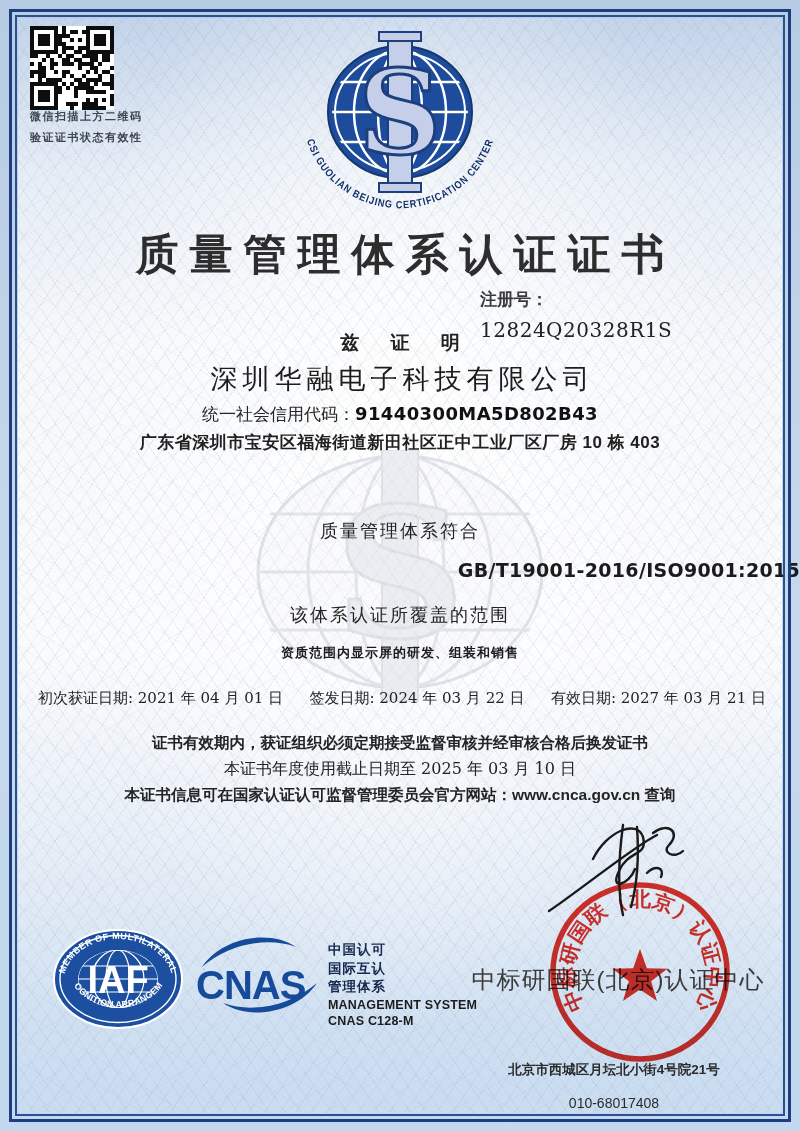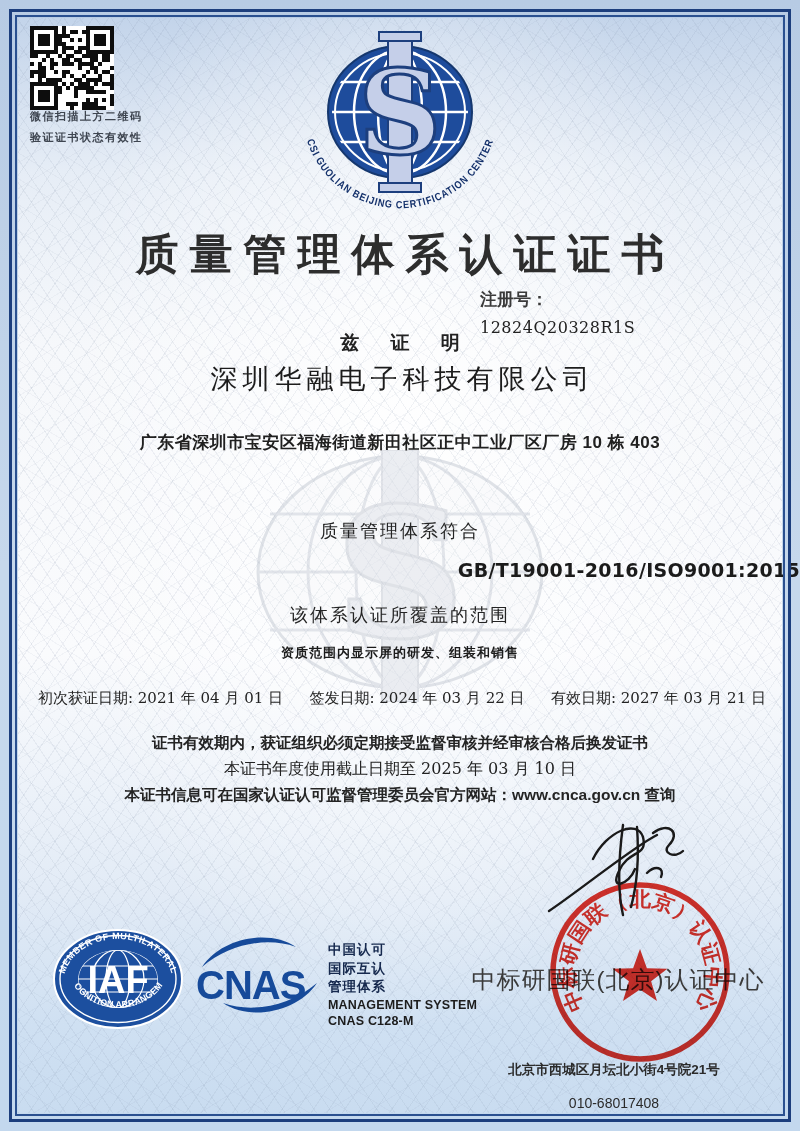--- a/index.html
+++ b/index.html
@@ -23,21 +23,21 @@
       repeating-linear-gradient(-56deg, rgba(125,140,165,.13) 0 1px, transparent 1px 13px),
       repeating-linear-gradient(32deg, rgba(125,140,165,.08) 0 1px, transparent 1px 22px),
       repeating-linear-gradient(-32deg, rgba(125,140,165,.08) 0 1px, transparent 1px 22px);
   }
   .abs{position:absolute;}
   .ctr{left:0;width:100%;text-align:center;}
   .qr-caption{left:30px;font-size:11px;letter-spacing:1.5px;color:#3e4550;font-weight:600;}
   .title{top:226px;font-size:43px;font-weight:600;color:#2d2d2d;letter-spacing:11px;padding-left:11px;box-sizing:border-box;}
   .reg-row{top:288px;left:480px;display:flex;align-items:baseline;gap:7px;flex-direction:column;}
   .reg-label{font-family:"DejaVu Serif",serif;font-size:17px;font-weight:700;color:#3a3a3a;}
-  .reg-num{font-family:"DejaVu Serif",serif;font-size:16px;color:#222;letter-spacing:.5px;}
+  .reg-num{font-family:"DejaVu Serif",serif;font-size:20px;color:#222;letter-spacing:.5px;}
   .statement{top:330px;font-size:19px;font-weight:600;color:#222;letter-spacing:13px;padding-left:13px;box-sizing:border-box;}
   .company{top:361px;font-size:27px;font-weight:500;color:#1c1c1c;letter-spacing:5px;padding-left:5px;box-sizing:border-box;}
   .credit{top:403px;font-size:17px;color:#262626;}
   .credit b{font-family:"DejaVu Sans",sans-serif;font-size:18px;color:#111;letter-spacing:.4px;}
   .addr{top:431px;font-size:17px;font-weight:600;color:#202020;letter-spacing:.5px;}
   .conform{top:519px;font-size:18px;font-weight:500;color:#242424;letter-spacing:2px;}
   .standard{top:559px;font-family:"DejaVu Sans",sans-serif;font-size:19px;font-weight:700;color:#1b1b1b;letter-spacing:.3px;text-align:right;}
   .coverage-title{top:603px;font-size:18px;font-weight:500;color:#242424;letter-spacing:2px;}
   .coverage{top:644px;font-size:13px;font-weight:700;color:#1b1b1b;letter-spacing:1px;}
   .dates{top:689px;left:0;width:100%;display:flex;justify-content:space-between;padding:0 34px 0 38px;box-sizing:border-box;
@@ -120,20 +120,23 @@
   </svg>
 
   <div class="abs ctr title txt">质量管理体系认证证书</div>
   <div class="abs reg-row txt">
     <span class="reg-label">注册号：</span>
     <span class="reg-num">12824Q20328R1S</span>
   </div>
 
   <div class="abs ctr company txt">深圳华融电子科技有限公司</div>
   <div class="abs ctr statement txt">兹 证 明</div>
+  <div class="abs ctr credit txt">
+    <span>统一社会信用代码：</span><b>91440300MA5D802B43</b>
+  </div>
   <div class="abs ctr addr txt">广东省深圳市宝安区福海街道新田社区正中工业厂区厂房 10 栋 403</div>
 
   <svg class="abs watermark" viewBox="0 0 296 252">
     <ellipse cx="148" cy="122" rx="142" ry="116" fill="#eef0f4" fill-opacity=".35" stroke="#c2c8d2" stroke-width="3"></ellipse>
     <g stroke="#c8cdd7" stroke-width="3" fill="none">
       <line x1="18" y1="64" x2="278" y2="64"></line>
       <line x1="6" y1="122" x2="290" y2="122"></line>
       <line x1="18" y1="180" x2="278" y2="180"></line>
       <ellipse cx="148" cy="122" rx="44" ry="116"></ellipse>
       <ellipse cx="148" cy="122" rx="92" ry="116"></ellipse>

